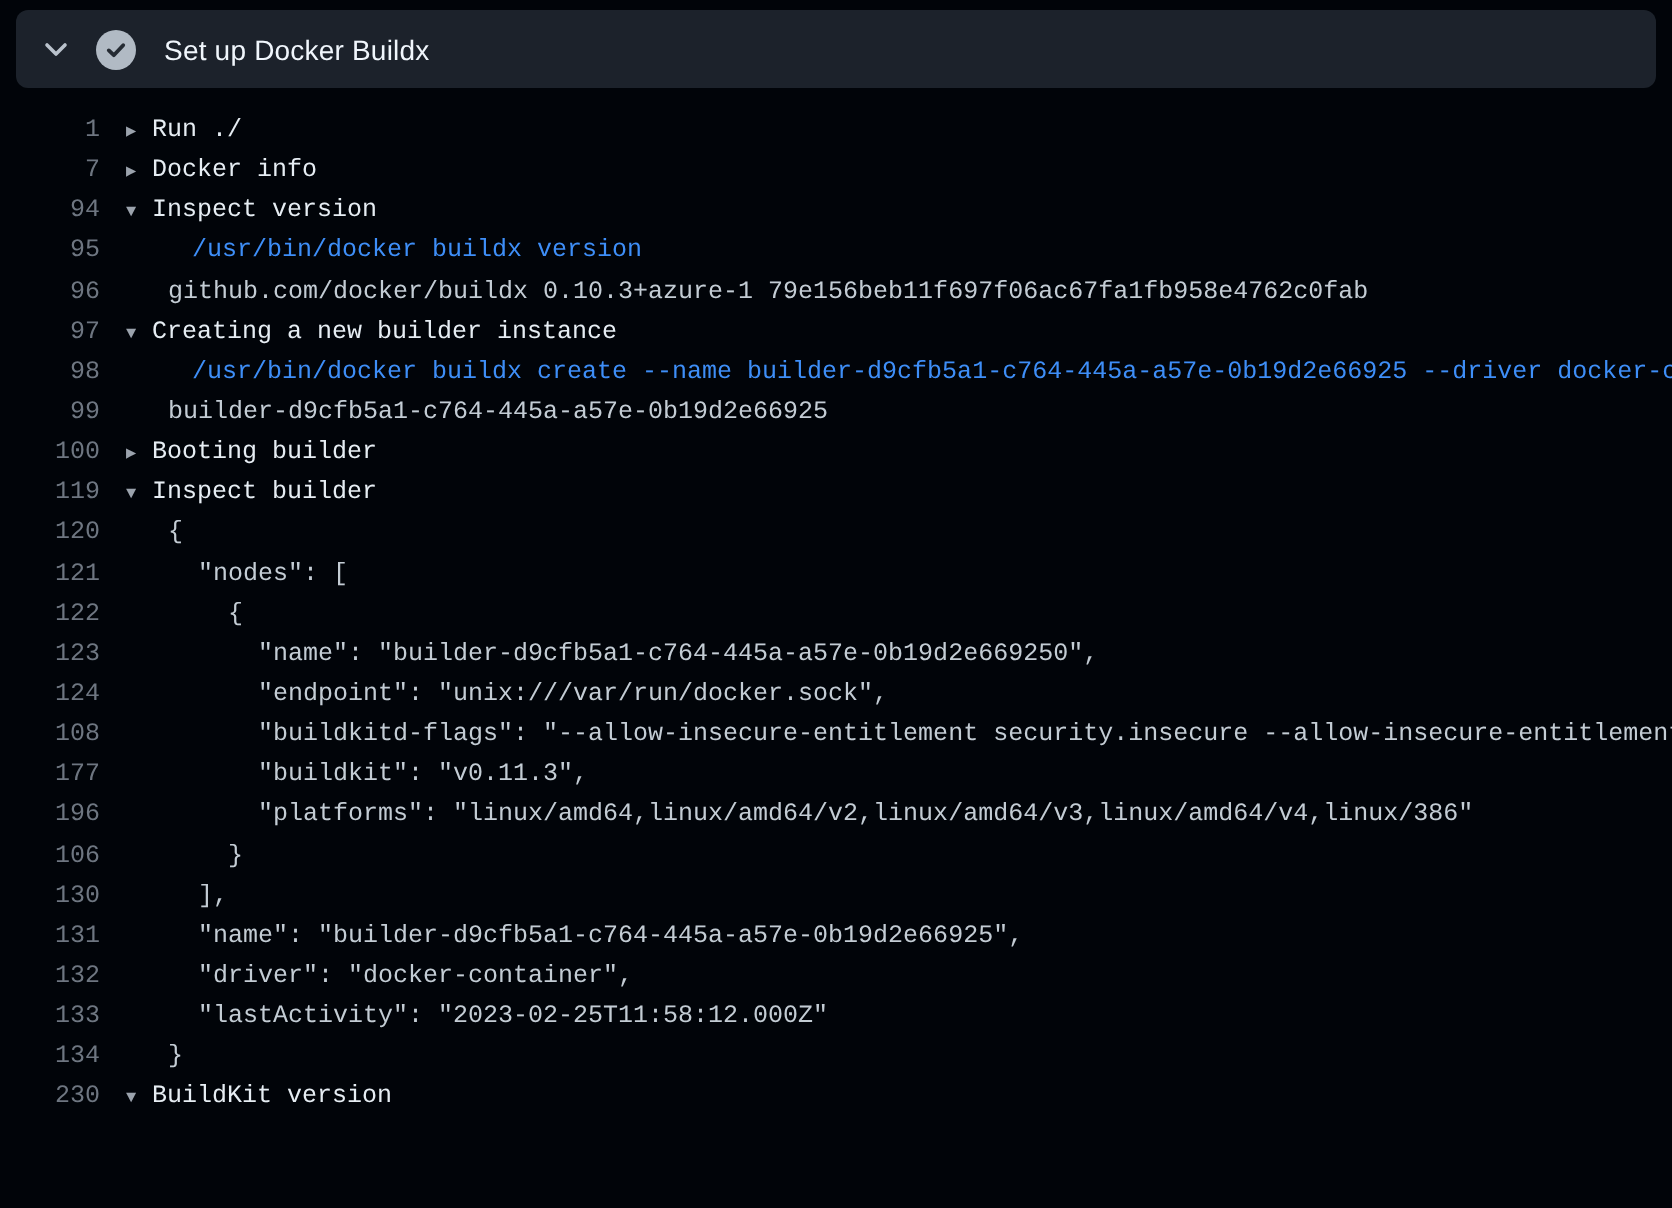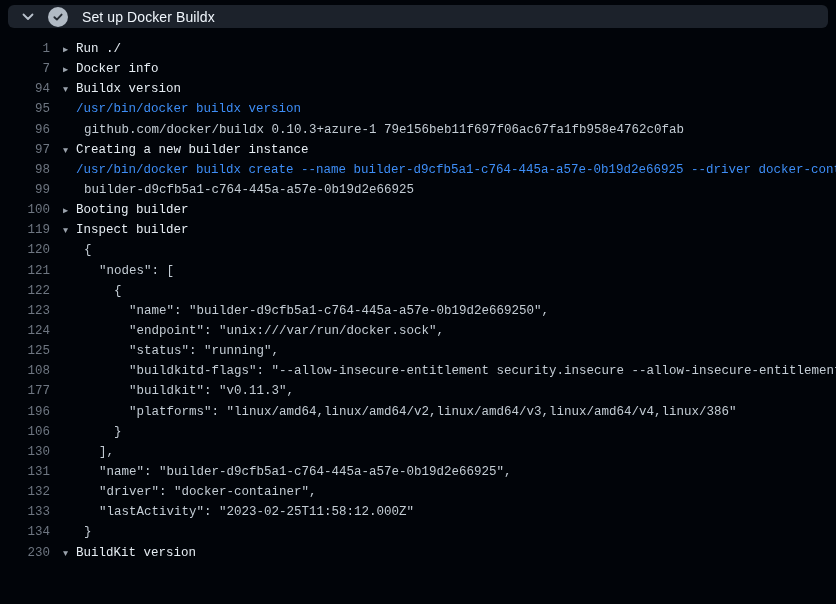--- a/index.html
+++ b/index.html
@@ -5,21 +5,21 @@
   * { margin: 0; padding: 0; box-sizing: border-box; }
   html, body { width: 836px; height: 604px; overflow: hidden; }
   body {
     background: var(--page-bg, #010409);
     font-family: "Liberation Sans", sans-serif;
   }
 
   
   .step-header {
     margin: 5px 8px 0 8px;
-    height: 23px;
+    height: 39px;
     background: var(--header-bg, #1c222b);
     border-radius: 6px;
     display: flex;
     align-items: center;
     padding: 0 12px;
     cursor: pointer;
   }
   .chevron { width: 16px; height: 16px; display: flex; align-items: center; justify-content: center; flex: none; }
   .status { width: 20px; height: 20px; margin-left: 12px; flex: none; border-radius: 50%;
             background: var(--check-circle-bg, #b1bac4); display: flex; align-items: center; justify-content: center; }
@@ -55,21 +55,21 @@
   .marker {
     width: 13px;
     margin-left: 13px;
     flex: none;
     font-size: 8.5px;
     color: var(--marker, #9ba3ad);
   }
   .txt { overflow: hidden; }
   .line.group    .txt { color: var(--group-text, #e6edf3); }
   .line.group { cursor: pointer; }
-  .line.command  .txt { color: var(--command-text, #3e8ef7); margin-left: 0; }
+  .line.command  .txt { color: var(--command-text, #3e8ef7); margin-left: 20px; }
   .line.output   .txt { color: var(--output-text, #c3ccd4); margin-left: 8px; }
 </style>
 </head>
 <body>
 
 <div class="step-header">
   <span class="chevron">
     <svg width="14" height="14" viewBox="0 0 14 14">
       <path d="M2.5 4.5 L7 9 L11.5 4.5" fill="none" stroke="#b9c2cc" stroke-width="1.8" stroke-linecap="round" stroke-linejoin="round"></path>
     </svg>
@@ -89,21 +89,21 @@
     <span class="txt">Run ./</span>
   </div>
     <div class="line group">
     <span class="ln">7</span>
     <span class="marker">▶</span>
     <span class="txt">Docker info</span>
   </div>
     <div class="line group">
     <span class="ln">94</span>
     <span class="marker">▼</span>
-    <span class="txt">Buildx version</span>
+    <span class="txt">Inspect version</span>
   </div>
     <div class="line command">
     <span class="ln">95</span>
     <span class="marker"></span>
     <span class="txt">/usr/bin/docker buildx version</span>
   </div>
     <div class="line output">
     <span class="ln">96</span>
     <span class="marker"></span>
     <span class="txt">github.com/docker/buildx 0.10.3+azure-1 79e156beb11f697f06ac67fa1fb958e4762c0fab</span>
@@ -152,25 +152,20 @@
     <span class="ln">123</span>
     <span class="marker"></span>
     <span class="txt">      "name": "builder-d9cfb5a1-c764-445a-a57e-0b19d2e669250",</span>
   </div>
     <div class="line output">
     <span class="ln">124</span>
     <span class="marker"></span>
     <span class="txt">      "endpoint": "unix:///var/run/docker.sock",</span>
   </div>
     <div class="line output">
-    <span class="ln">125</span>
-    <span class="marker"></span>
-    <span class="txt">      "status": "running",</span>
-  </div>
-    <div class="line output">
     <span class="ln">108</span>
     <span class="marker"></span>
     <span class="txt">      "buildkitd-flags": "--allow-insecure-entitlement security.insecure --allow-insecure-entitlement network</span>
   </div>
     <div class="line output">
     <span class="ln">177</span>
     <span class="marker"></span>
     <span class="txt">      "buildkit": "v0.11.3",</span>
   </div>
     <div class="line output">

